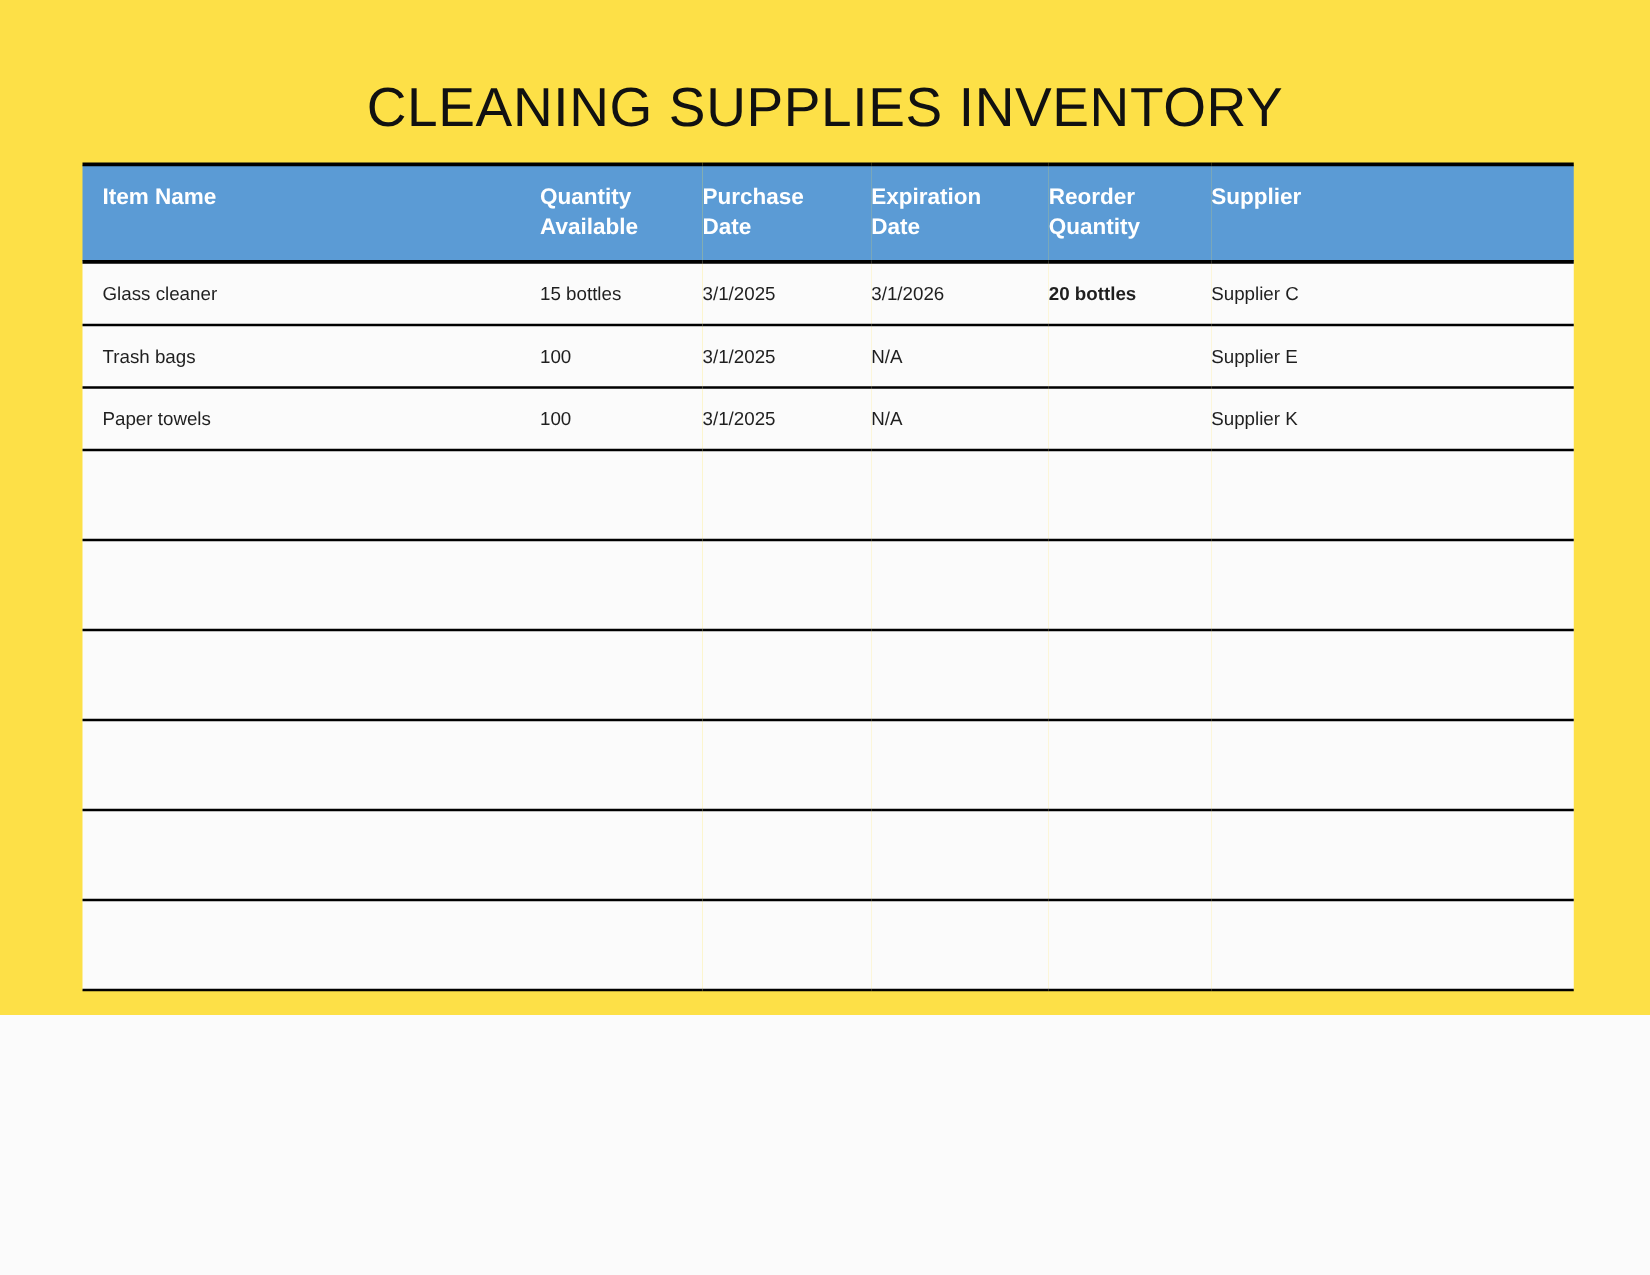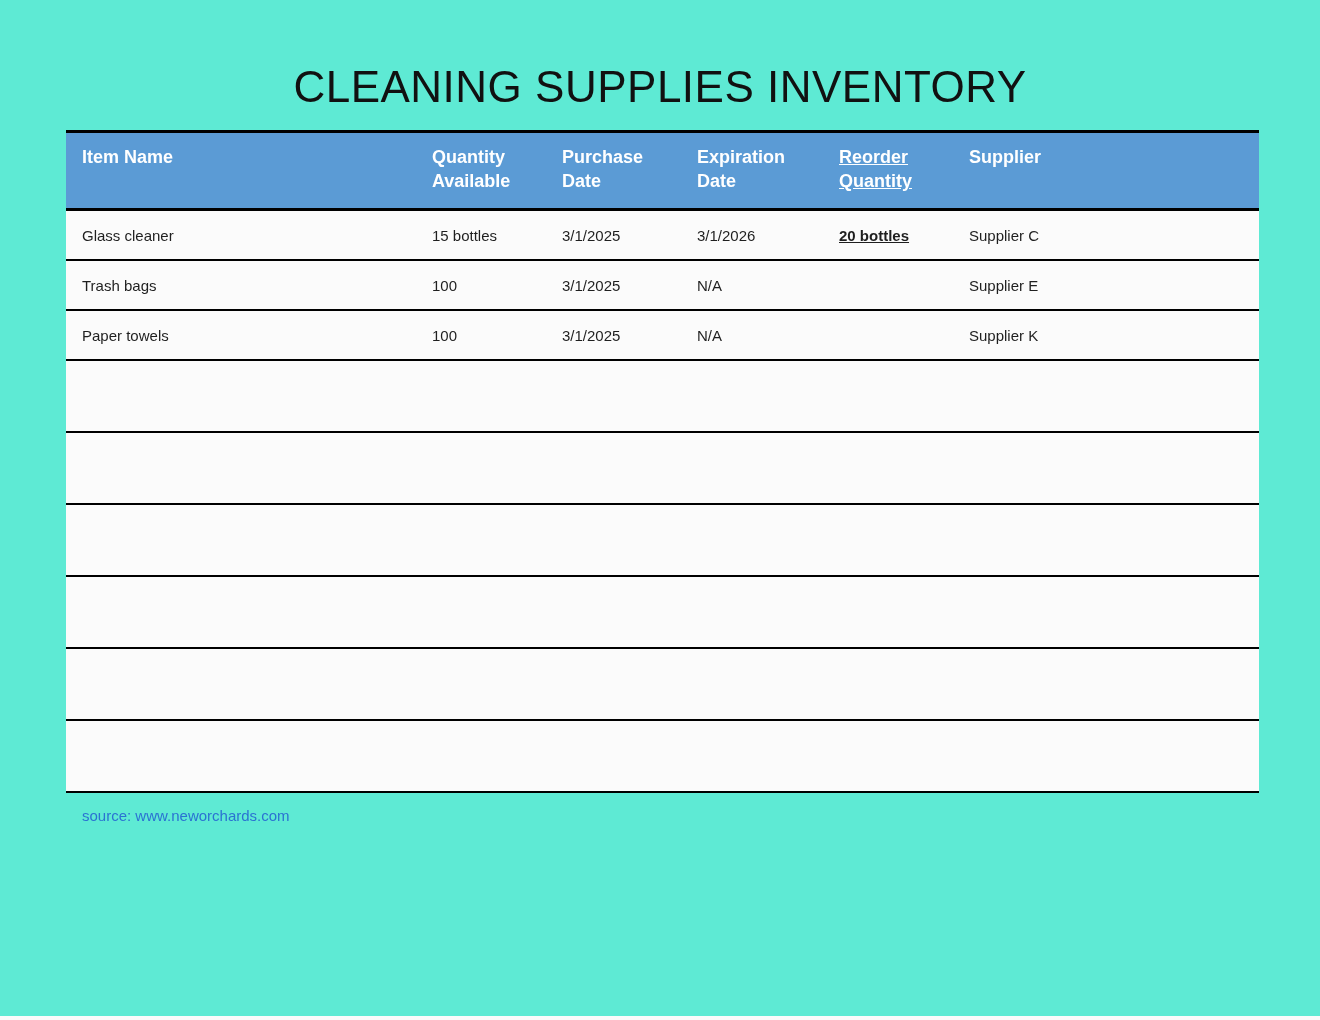--- a/index.html
+++ b/index.html
@@ -10,22 +10,22 @@
     width: 1320px;
     height: 1020px;
     background: #fbfbfb;
     font-family: "Liberation Sans", sans-serif;
     color: #1a1a1a;
     overflow: hidden;
   }
   .page {
     position: relative;
     width: 1320px;
-    height: 1016px;
-    background: #5eead4;
+    height: 812px;
+    background: #fde047;
   }
   .doc-title {
     text-align: center;
     font-size: 44px;
     font-weight: 400;
     letter-spacing: 0.5px;
     color: #111111;
     margin: 0;
     padding-top: 62px;
     padding-bottom: 18px;
@@ -62,21 +62,21 @@
     background: #fbfbfb;
   }
   table.inv tbody tr.empty-row td {
     height: 36px;
     padding: 17px 0 17px 0;
   }
   .c-item   { width: 350px; padding-left: 16px !important; }
   .c-qty    { width: 130px; }
   .c-pdate  { width: 135px; }
   .c-edate  { width: 142px; }
-  .c-reord  { width: 130px; text-decoration: underline; }
+  .c-reord  { width: 130px; }
   .c-supp   { width: 290px; }
   td.c-item { padding-left: 16px; }
   th.c-item { padding-left: 16px; }
   .reorder-bold {
     font-weight: bold;
     color: #000000;
   }
   .source {
     margin: 14px 0 0 82px;
     font-size: 15px;
@@ -205,15 +205,14 @@
           <td class="c-pdate"></td>
           <td class="c-edate"></td>
           <td class="c-reord"></td>
           <td class="c-supp"></td>
         </tr>
 
       </tbody>
     </table>
   </div>
 
-  <div class="source">source: www.neworchards.com</div>
 
 </div>
 
 </body></html>

